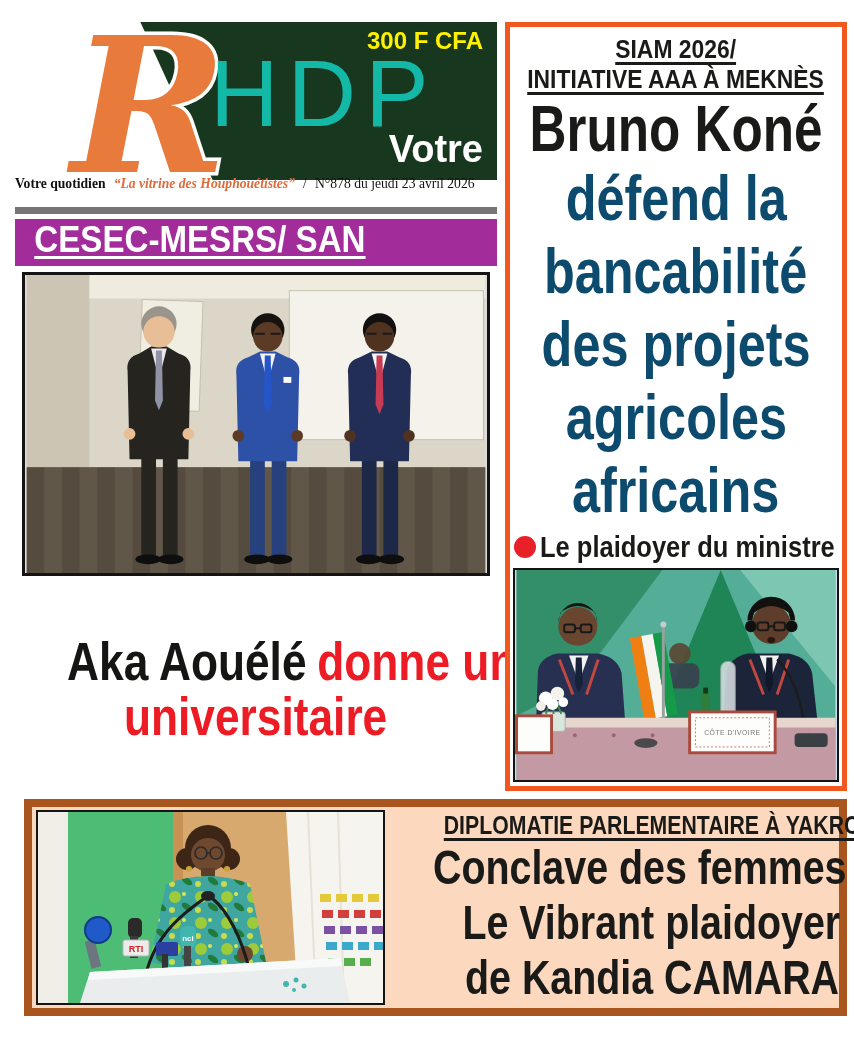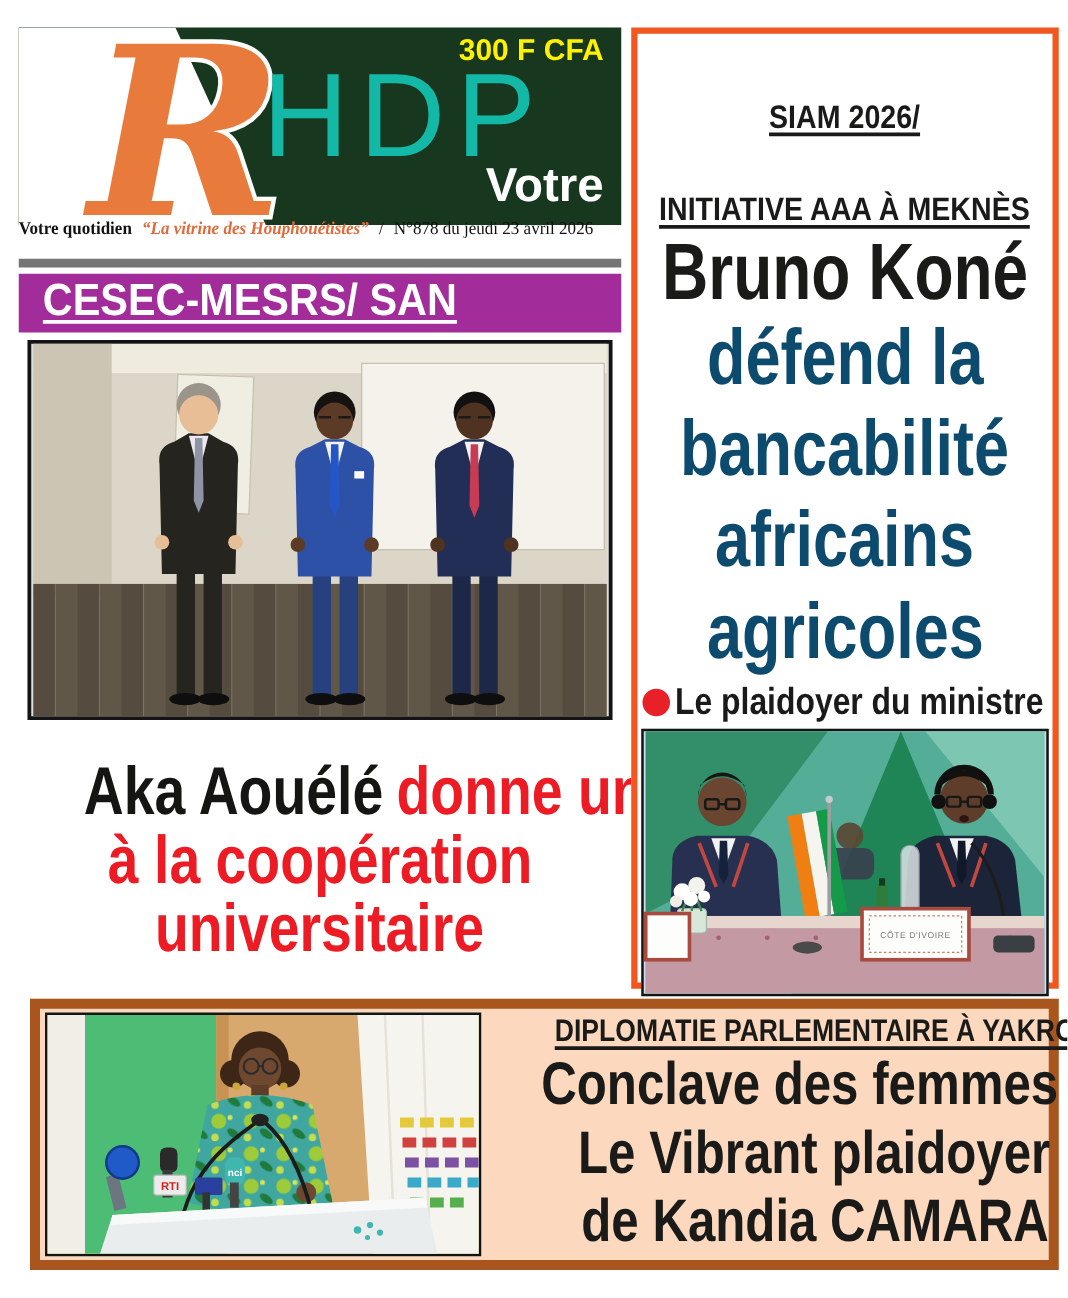--- a/index.html
+++ b/index.html
@@ -37,21 +37,21 @@
 
   .headline-left{left:15px;top:579px;width:482px;height:219px;display:flex;flex-direction:column;
         justify-content:center;text-align:center;font-weight:bold;font-size:54px;line-height:55px;}
   .headline-left .black{color:#151513;margin-right:13px;}
   .headline-left .red{color:#EC1B24;}
 
   
   .right-box{left:505px;top:22px;width:342px;height:769px;box-sizing:border-box;
         border:5px solid #F1571F;background:#ffffff;display:flex;flex-direction:column;
         align-items:center;padding-top:7px;}
-  .rk{font-size:26px;font-weight:bold;color:#1A1A18;line-height:30px;text-align:center;margin-top:44px;}
+  .rk{font-size:26px;font-weight:bold;color:#1A1A18;line-height:30px;text-align:center;}
   .rk .cond{transform:scaleX(0.88);}
   .rname{font-size:64px;font-weight:bold;color:#1A1A18;line-height:66px;margin-top:2px;}
   .rname .cond{transform:scaleX(0.8);}
   .roline{font-size:63px;font-weight:bold;color:#0c4a6e;line-height:73px;text-align:center;}
   .roline .cond{transform:scaleX(0.8);}
   .subhead{display:flex;align-items:center;align-self:flex-start;margin:3px 0 4px 4px;}
   .subhead .dot{width:22px;height:22px;border-radius:50%;background:#E82128;margin-right:4px;flex:none;}
   .subhead .txt{font-size:30px;font-weight:bold;color:#1A1A18;}
   .subhead .txt .cond{transform:scaleX(0.85);transform-origin:left center;}
   .photo2{width:326px;height:214px;box-sizing:border-box;border:2px solid #141414;background:#cde;}
@@ -154,32 +154,32 @@
         <circle cx="330" cy="164" r="6" fill="#4F3320"></circle>
         <circle cx="390" cy="164" r="6" fill="#4F3320"></circle>
       </g>
     </svg>
   </div>
 
   <div class="abs headline-left">
     <div><span class="cond">
       <span class="black">Aka Aouélé</span><span class="red">donne une</span></span>
     </div>
-    <div class="red"><span class="cond">à la coopération</span></div>
     <div class="red"><span class="cond">universitaire</span></div>
   </div>
 
   <div class="abs right-box">
     <div class="rk"><span class="cond u">SIAM 2026/</span></div>
     <div class="rk"><span class="cond u">INITIATIVE AAA À MEKNÈS</span></div>
     <div class="rname"><span class="cond">Bruno Koné</span></div>
     <div class="roline"><span class="cond">défend la</span></div>
     <div class="roline"><span class="cond">bancabilité</span></div>
+    <div class="roline"><span class="cond">des projets</span></div>
+    <div class="roline"><span class="cond">agricoles</span></div>
     <div class="roline"><span class="cond">africains</span></div>
-    <div class="roline"><span class="cond">agricoles</span></div>
     <div class="subhead">
       <span class="dot"></span>
       <span class="txt"><span class="cond">Le plaidoyer du ministre</span></span>
     </div>
     <div class="photo-frame photo2">
       <svg viewBox="0 0 328 216">
         <rect width="328" height="216" fill="#54AE97"></rect>
         <polygon points="0,0 150,0 60,120 0,150" fill="#2E8A62" opacity="0.85"></polygon>
         <polygon points="120,216 210,0 300,216" fill="#117A46" opacity="0.8"></polygon>
         <polygon points="230,0 328,0 328,120" fill="#8FD0BC" opacity="0.7"></polygon>

